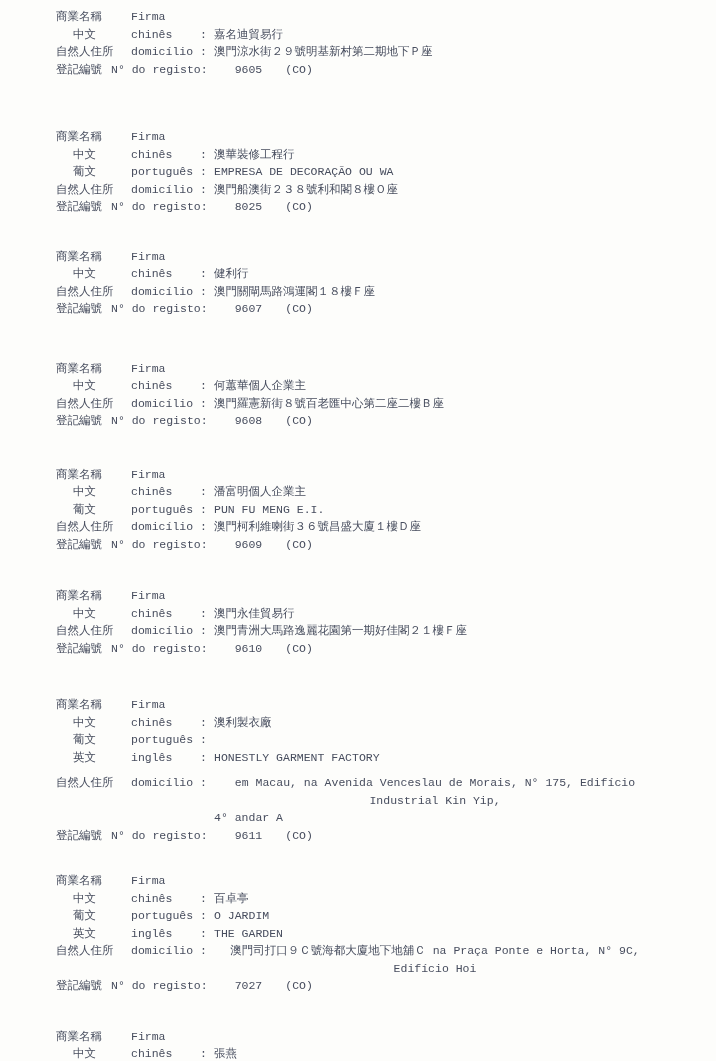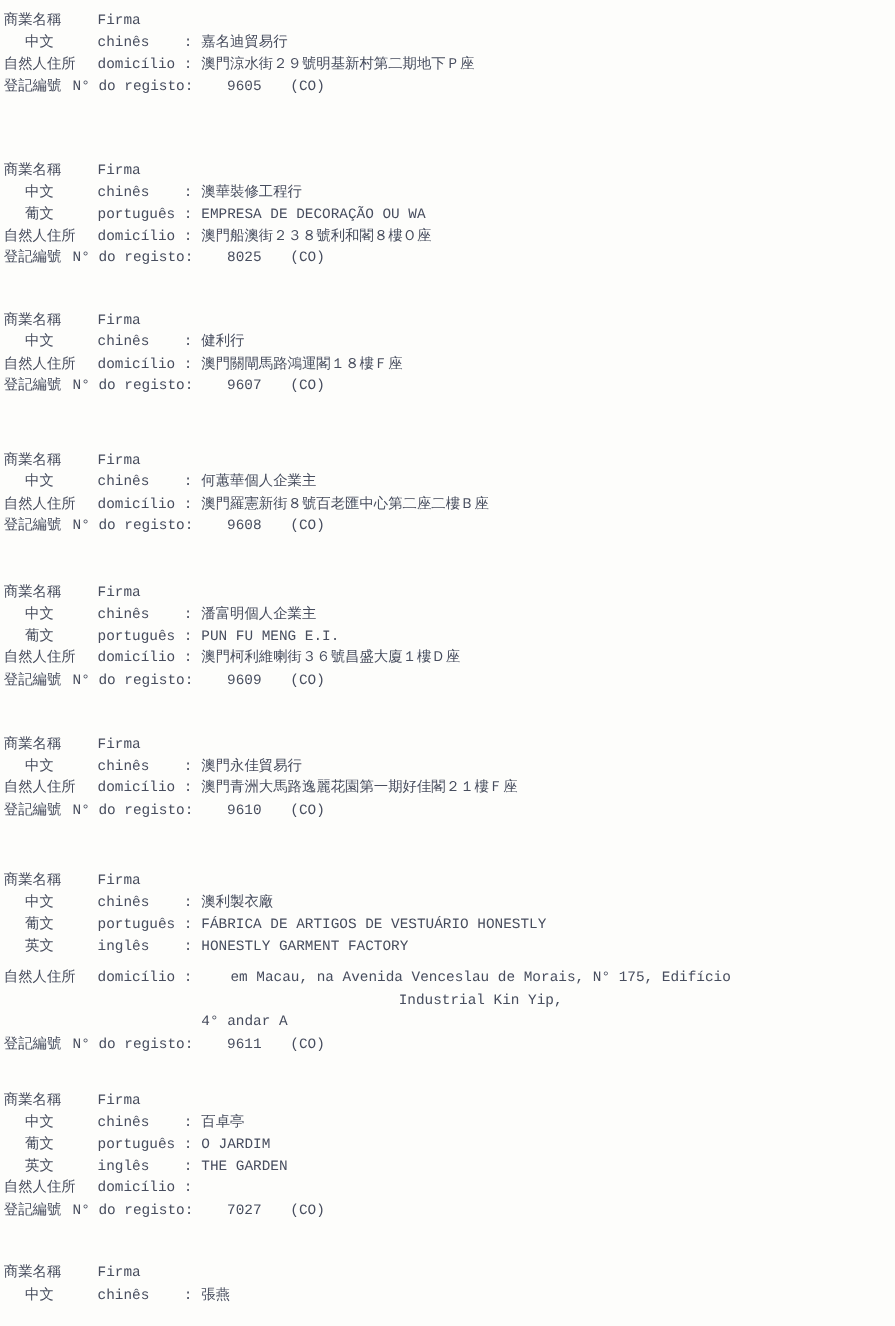--- a/index.html
+++ b/index.html
@@ -9,23 +9,24 @@
   }
   body {
     width: 716px;
     height: 1061px;
     overflow: hidden;
     font-family: "Liberation Mono", "DejaVu Sans Mono", monospace;
     font-size: 11.5px;
     color: #474d5e;
   }
   .page {
-    padding: 8px 4px 0 3px;
+    padding: 8px 4px 0 8px;
     box-sizing: border-box;
     width: 612px;
+    margin-left: 48px;
   }
   .entry { margin: 0; }
   .row {
     display: flex;
     line-height: 17.5px;
     white-space: pre;
   }
   .l1  { width: 75px; flex-shrink: 0; box-sizing: border-box; }
   .ind { padding-left: 17px; }
   .l2  { width: 69px; flex-shrink: 0; }
@@ -222,21 +223,20 @@
     <div class="row">
       <span class="l1 ind">中文</span>
       <span class="l2">chinês</span>
       <span class="colon">:</span>
       <span class="val">澳利製衣廠</span>
     </div>
     <div class="row">
       <span class="l1 ind">葡文</span>
       <span class="l2">português</span>
       <span class="colon">:</span>
-      <span class="val">FÁBRICA DE ARTIGOS DE VESTUÁRIO HONESTLY</span>
     </div>
     <div class="row">
       <span class="l1 ind">英文</span>
       <span class="l2">inglês</span>
       <span class="colon">:</span>
       <span class="val">HONESTLY GARMENT FACTORY</span>
     </div>
     <div class="row gap-top">
       <span class="l1">自然人住所</span>
       <span class="l2">domicílio</span>
@@ -275,20 +275,21 @@
     <div class="row">
       <span class="l1 ind">英文</span>
       <span class="l2">inglês</span>
       <span class="colon">:</span>
       <span class="val">THE GARDEN</span>
     </div>
     <div class="row">
       <span class="l1">自然人住所</span>
       <span class="l2">domicílio</span>
       <span class="colon">:</span>
+      <span class="val">澳門司打口９Ｃ號海都大廈地下地舖Ｃ na Praça Ponte e Horta, N° 9C, Edifício Hoi</span>
     </div>
     <div class="row">
       <span class="spacer"></span>
     </div>
     <div class="row">
       <span class="l1reg">登記編號</span>
       <span>N° do registo:</span>
       <span class="regnum">7027</span>
       <span class="regtype">(CO)</span>
     </div>

